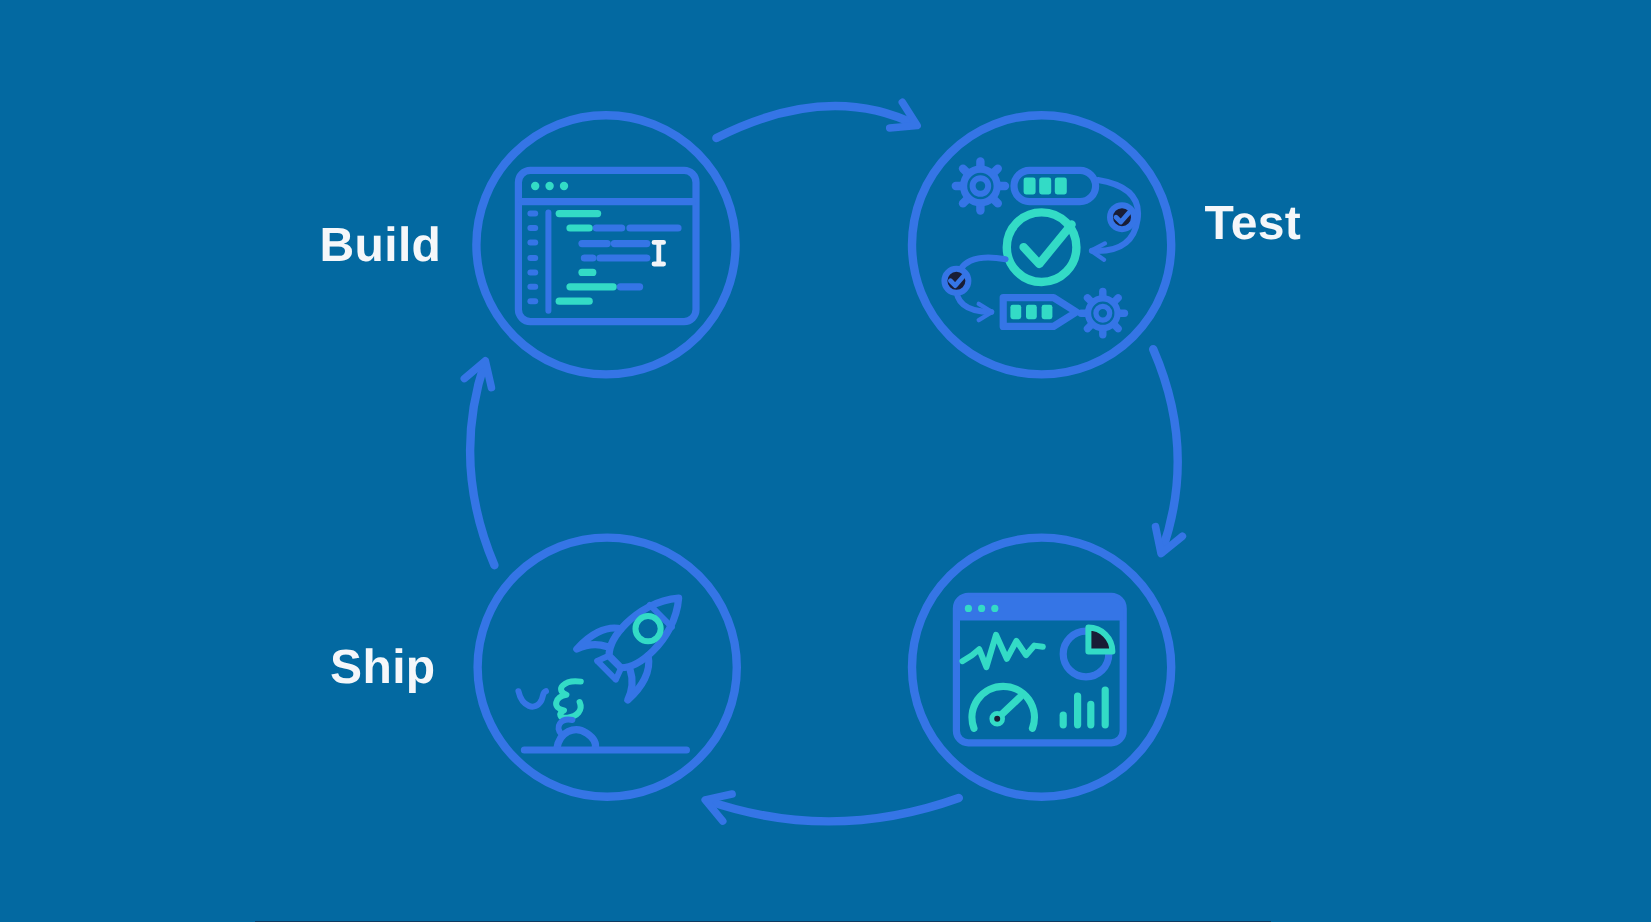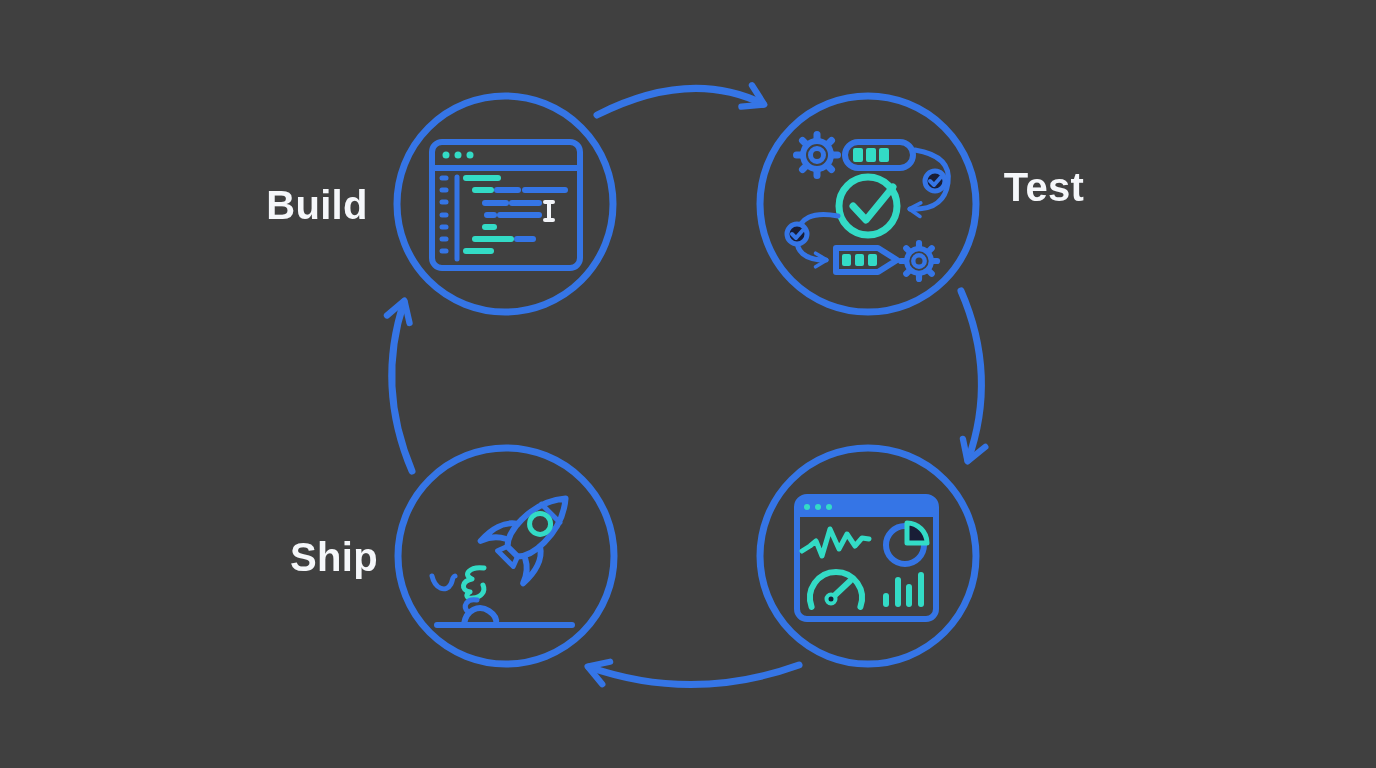--- a/index.html
+++ b/index.html
@@ -1,16 +1,16 @@
 <!DOCTYPE html>
 <html><head>
 <meta charset="utf-8">
 <style>
   html,body{margin:0;padding:0;background:#191d36;}
-  #canvas{position:relative;width:1376px;height:768px;background:#404040;overflow:hidden;
+  #canvas{position:relative;width:1376px;height:768px;background:#0369a1;overflow:hidden;
           font-family:"Liberation Sans", sans-serif;}
   svg{position:absolute;left:0;top:0;}
   .b{stroke:#3575e6;fill:none;stroke-linecap:round;stroke-linejoin:round;}
   .t{stroke:#33dbc6;fill:none;stroke-linecap:round;stroke-linejoin:round;}
   .w7{stroke-width:7;} .w6{stroke-width:6;} .w5{stroke-width:5;} .w4{stroke-width:4;}
   .fillteal{fill:#33dbc6;stroke:none;}
   .fillblue{fill:#3575e6;stroke:none;}
   .maskbg{fill:#191d36;}
   .cursor{stroke:#f2f4f8;stroke-width:4;fill:none;stroke-linecap:round;}
   .label{position:absolute;transform:translate(-50%,-50%);color:#f5f7fa;font-size:40px;
@@ -139,15 +139,15 @@
     <path class="t w5" d="M484 568 C470 566 462 575 472 579 C462 581 460 590 470 592 C465 594 466 599 473 598 C481 597 486 592 483 585"></path>
     <path class="b w5" d="M432 576 C435 589 446 593 451 584 C453 580 452 577 455 576"></path>
     <path class="b w5" d="M477 600 C467 598 462 606 468 612"></path>
     <path class="b w6" d="M464 624 C466 610 479 604 489 611 C495 615 497 620 496 624"></path>
     <line class="b w6" x1="437" y1="625" x2="572" y2="625"></line>
   </g>
 </svg>
 
 <div class="label" style="left:317px;top:205px">Build</div>
 <div class="label" style="left:1044px;top:187px">Test</div>
-<div class="label" style="left:334px;top:557px">Ship</div>
+<div class="label" style="left:319px;top:557px">Ship</div>
 
 </div>
 
 </body></html>

